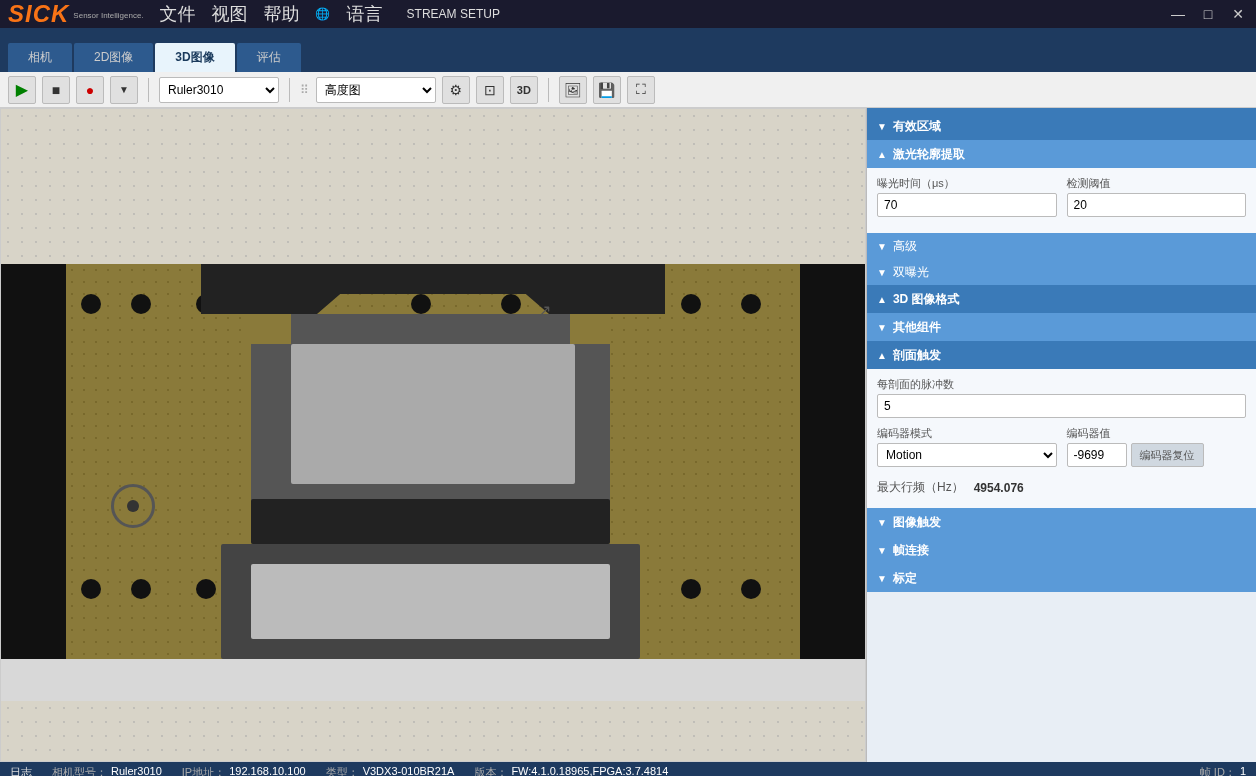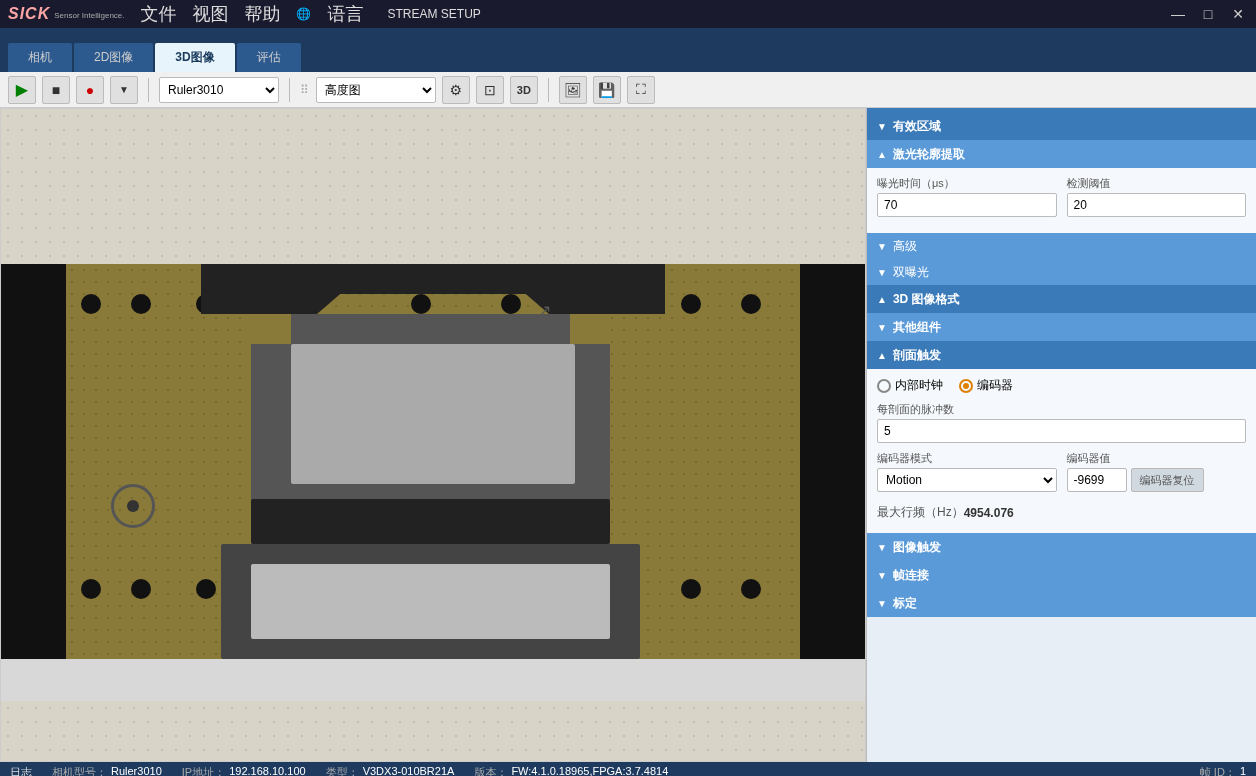--- a/index.html
+++ b/index.html
@@ -166,21 +166,21 @@
     .btn-reset {
       height: 24px;
       background: #d0d8e0;
       border: 1px solid #bbb;
       border-radius: 2px;
       padding: 0 8px;
       font-size: 11px;
       cursor: pointer;
       color: #555;
     }
-    .max-freq-row { display: flex; align-items: center; font-size: 12px; padding: 4px 0; }
+    .max-freq-row { display: flex; align-items: center; gap: 10px; font-size: 12px; padding: 4px 0; }
     .max-freq-label { color: #555; }
     .max-freq-value { color: #333; font-weight: bold; }
 
     
     #statusbar {
       height: 18px;
       background: #1e3a5f;
       color: #ddd;
       display: flex;
       align-items: flex-end;
@@ -195,21 +195,21 @@
     
     #right-panel::-webkit-scrollbar { width: 8px; }
     #right-panel::-webkit-scrollbar-track { background: #d0d8e0; }
     #right-panel::-webkit-scrollbar-thumb { background: #8aadcc; border-radius: 4px; }
   </style>
 </head>
 <body>
 
 <div id="titlebar">
   <div style="margin-right:4px;">
-    <span style="color:#fca5a5; font-weight:900; font-size:16px; font-style:italic; letter-spacing:1px;">SICK</span>
+    <span style="color:#f97316; font-weight:900; font-size:24px; font-style:italic; letter-spacing:1px;">SICK</span>
   </div>
   <div style="display:flex; flex-direction:column; margin-right:16px; margin-top:2px;">
     <span style="font-size:8px; color:#aaa;">Sensor Intelligence.</span>
   </div>
   <div style="display:flex; gap:16px; align-items:center;">
     <span class="menu-item">文件</span>
     <span class="menu-item">视图</span>
     <span class="menu-item">帮助</span>
     <span style="color:#ddd;">🌐</span>
     <span class="menu-item">语言</span>
@@ -359,30 +359,20 @@
       </div>
     </div>
 
     <div>
       <div class="section-header collapsible-open">
         <span class="section-arrow">▲</span>
         <span>剖面触发</span>
       </div>
       <div class="section-content">
 
-        <div class="radio-group">
-          <div class="radio-item">
-            <div class="radio-circle"></div>
-            <span>内部时钟</span>
-          </div>
-          <div class="radio-item">
-            <div class="radio-circle selected"></div>
-            <span>编码器</span>
-          </div>
-        </div>
 
         <div class="field-row">
           <div class="field-col">
             <div class="field-label">每剖面的脉冲数</div>
             <input class="field-input" type="text" value="5" style="">
           </div>
         </div>
 
         <div class="field-row">
           <div class="field-col">

